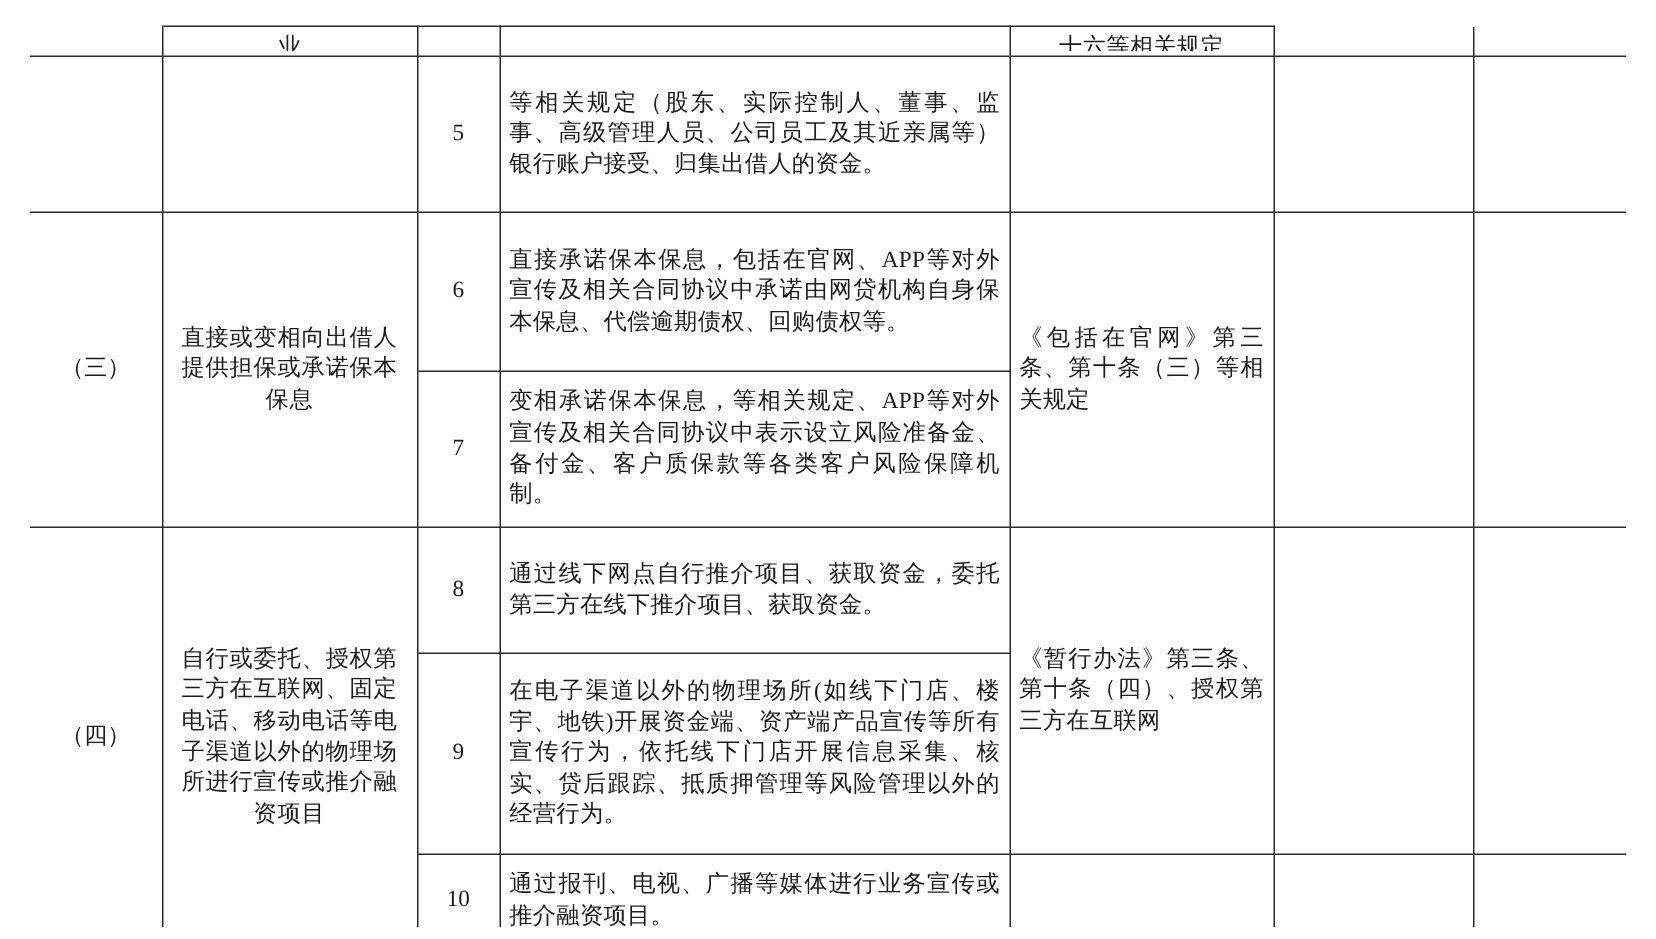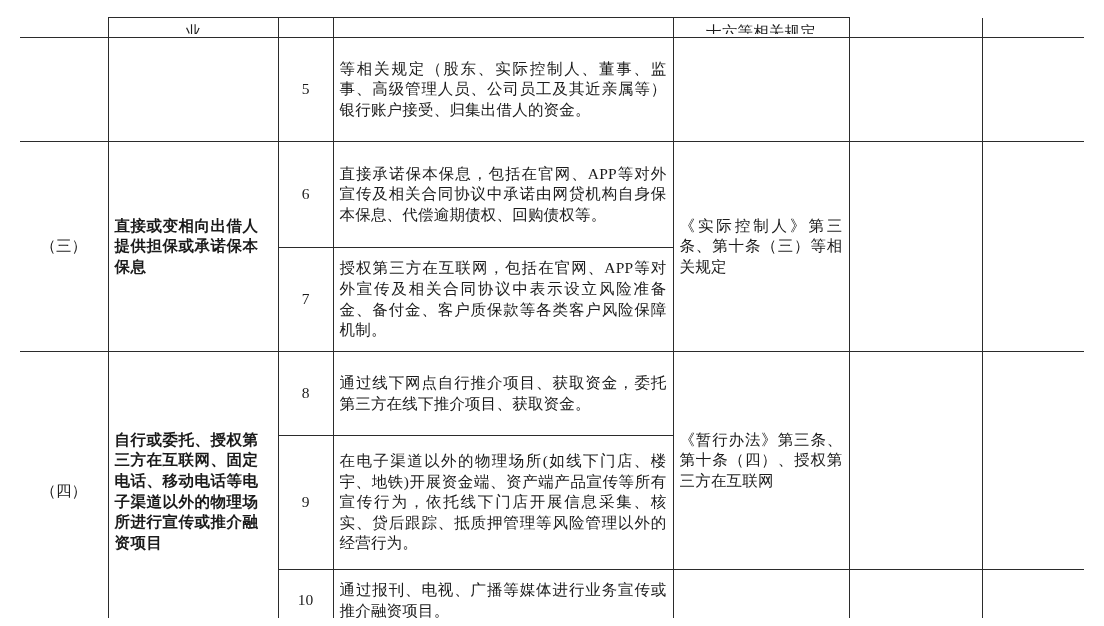--- a/index.html
+++ b/index.html
@@ -47,22 +47,22 @@
 
   .cell-center {
     text-align: center;
   }
   .cell-num {
     text-align: center;
     font-size: 15px;
     font-family: "Liberation Serif", serif;
   }
   .cell-cat {
+    text-align: center;
     letter-spacing: 0.5px;
-    font-weight: bold;
   }
   .cell-desc {
     text-align: justify;
     text-justify: inter-ideograph;
     letter-spacing: 0.2px;
   }
   .cell-rule {
     text-align: justify;
     text-justify: inter-ideograph;
     letter-spacing: 0.2px;
@@ -130,27 +130,27 @@
         <td class="cell-rule"></td>
         <td class="blank"></td>
         <td class="blank" style="border-right:none;"></td>
       </tr>
 
       <tr style="height:106px">
         <td class="cell-center" rowspan="2" style="border-left:none;">（三）</td>
         <td class="cell-cat" rowspan="2">直接或变相向出借人提供担保或承诺保本保息</td>
         <td class="cell-num">6</td>
         <td class="cell-desc">直接承诺保本保息，包括在官网、APP等对外宣传及相关合同协议中承诺由网贷机构自身保本保息、代偿逾期债权、回购债权等。</td>
-        <td class="cell-rule" rowspan="2">《实际控制人》第三条、第十条（三）等相关规定</td>
+        <td class="cell-rule" rowspan="2">《包括在官网》第三条、第十条（三）等相关规定</td>
         <td class="blank" rowspan="2"></td>
         <td class="blank" rowspan="2" style="border-right:none;"></td>
       </tr>
       <tr style="height:104px">
         <td class="cell-num">7</td>
-        <td class="cell-desc">授权第三方在互联网，包括在官网、APP等对外宣传及相关合同协议中表示设立风险准备金、备付金、客户质保款等各类客户风险保障机制。</td>
+        <td class="cell-desc">变相承诺保本保息，等相关规定、APP等对外宣传及相关合同协议中表示设立风险准备金、备付金、客户质保款等各类客户风险保障机制。</td>
       </tr>
 
       <tr style="height:84px">
         <td class="cell-center" rowspan="3" style="border-left:none;">（四）</td>
         <td class="cell-cat" rowspan="3">自行或委托、授权第三方在互联网、固定电话、移动电话等电子渠道以外的物理场所进行宣传或推介融资项目</td>
         <td class="cell-num">8</td>
         <td class="cell-desc">通过线下网点自行推介项目、获取资金，委托第三方在线下推介项目、获取资金。</td>
         <td class="cell-rule" rowspan="2">《暂行办法》第三条、第十条（四）、授权第三方在互联网</td>
         <td class="blank" rowspan="2"></td>
         <td class="blank" rowspan="2" style="border-right:none;"></td>

